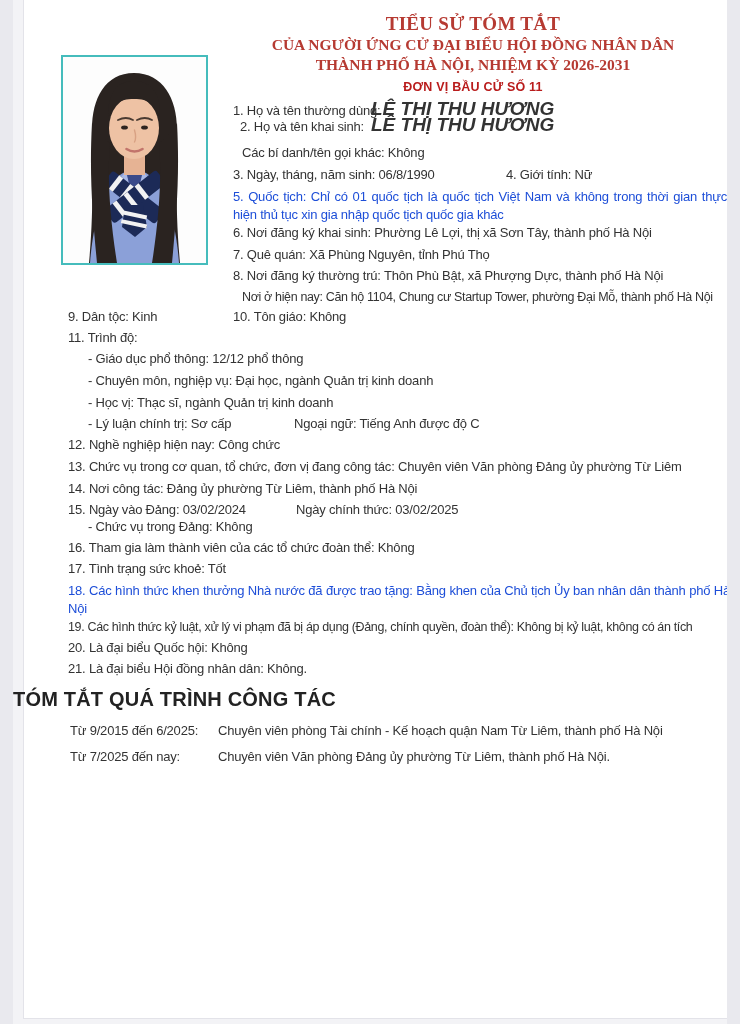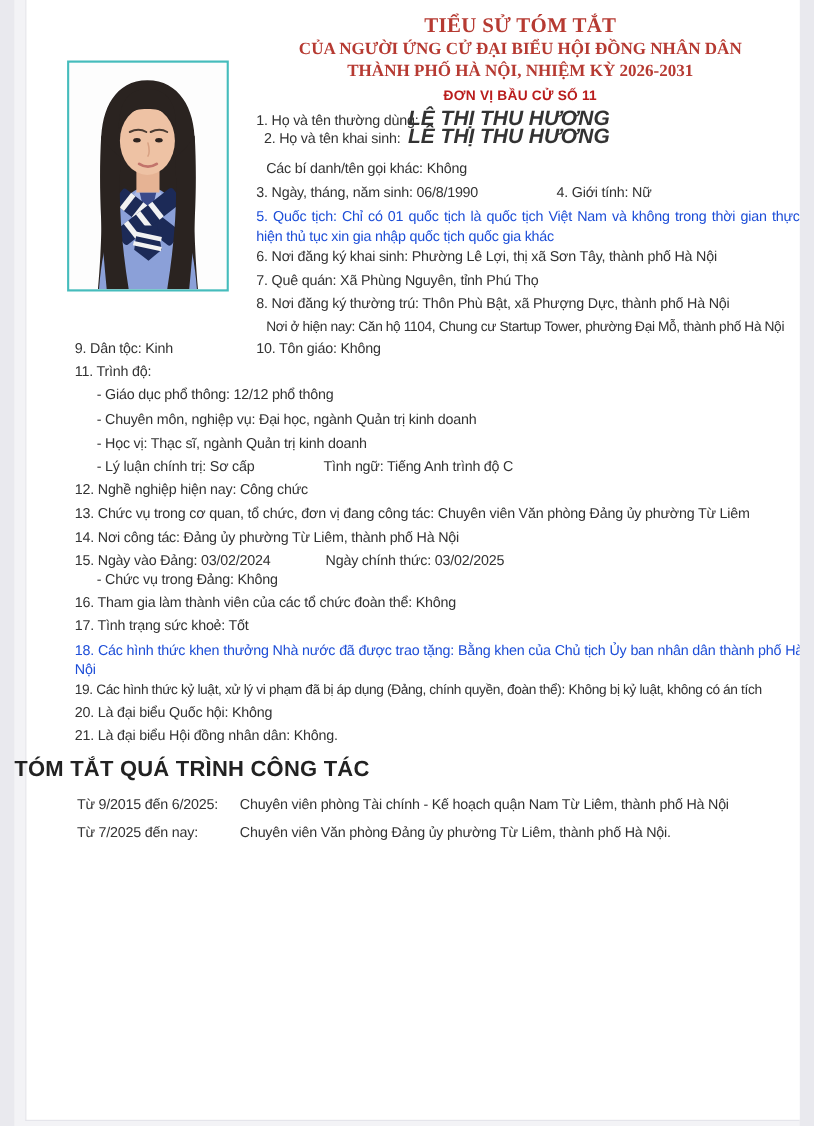--- a/index.html
+++ b/index.html
@@ -126,21 +126,21 @@
   <div class="line" style="left:220px; top:268px;">8. Nơi đăng ký thường trú: Thôn Phù Bật, xã Phượng Dực, thành phố Hà Nội</div>
   <div class="line tight" style="left:229px; top:289px;">Nơi ở hiện nay: Căn hộ 1104, Chung cư Startup Tower, phường Đại Mỗ, thành phố Hà Nội</div>
 
   <div class="line" style="left:55px; top:309px;">9. Dân tộc: Kinh</div>
   <div class="line" style="left:220px; top:309px;">10. Tôn giáo: Không</div>
   <div class="line" style="left:55px; top:330px;">11. Trình độ:</div>
   <div class="line" style="left:75px; top:351px;">- Giáo dục phổ thông: 12/12 phổ thông</div>
   <div class="line" style="left:75px; top:395px;">- Học vị: Thạc sĩ, ngành Quản trị kinh doanh</div>
   <div class="line" style="left:75px; top:373px;">- Chuyên môn, nghiệp vụ: Đại học, ngành Quản trị kinh doanh</div>
   <div class="line" style="left:75px; top:416px;">- Lý luận chính trị: Sơ cấp</div>
-  <div class="line" style="left:281px; top:416px;">Tình ngữ: Tiếng Anh trình độ C</div>
+  <div class="line" style="left:281px; top:416px;">Ngoại ngữ: Tiếng Anh được độ C</div>
   <div class="line" style="left:55px; top:437px;">12. Nghề nghiệp hiện nay: Công chức</div>
   <div class="line" style="left:55px; top:459px;">13. Chức vụ trong cơ quan, tổ chức, đơn vị đang công tác: Chuyên viên Văn phòng Đảng ủy phường Từ Liêm</div>
   <div class="line" style="left:55px; top:481px;">14. Nơi công tác: Đảng ủy phường Từ Liêm, thành phố Hà Nội</div>
   <div class="line" style="left:55px; top:502px;">15. Ngày vào Đảng: 03/02/2024</div>
   <div class="line" style="left:283px; top:502px;">Ngày chính thức: 03/02/2025</div>
   <div class="line" style="left:75px; top:519px;">- Chức vụ trong Đảng: Không</div>
   <div class="line" style="left:55px; top:540px;">16. Tham gia làm thành viên của các tổ chức đoàn thể: Không</div>
   <div class="line" style="left:55px; top:561px;">17. Tình trạng sức khoẻ: Tốt</div>
   <div class="para" style="left:55px; top:582px; width:662px;">18. Các hình thức khen thưởng Nhà nước đã được trao tặng: Bằng khen của Chủ tịch Ủy ban nhân dân thành phố Hà Nội</div>
   <div class="line tight" style="left:55px; top:619px;">19. Các hình thức kỷ luật, xử lý vi phạm đã bị áp dụng (Đảng, chính quyền, đoàn thể): Không bị kỷ luật, không có án tích</div>

